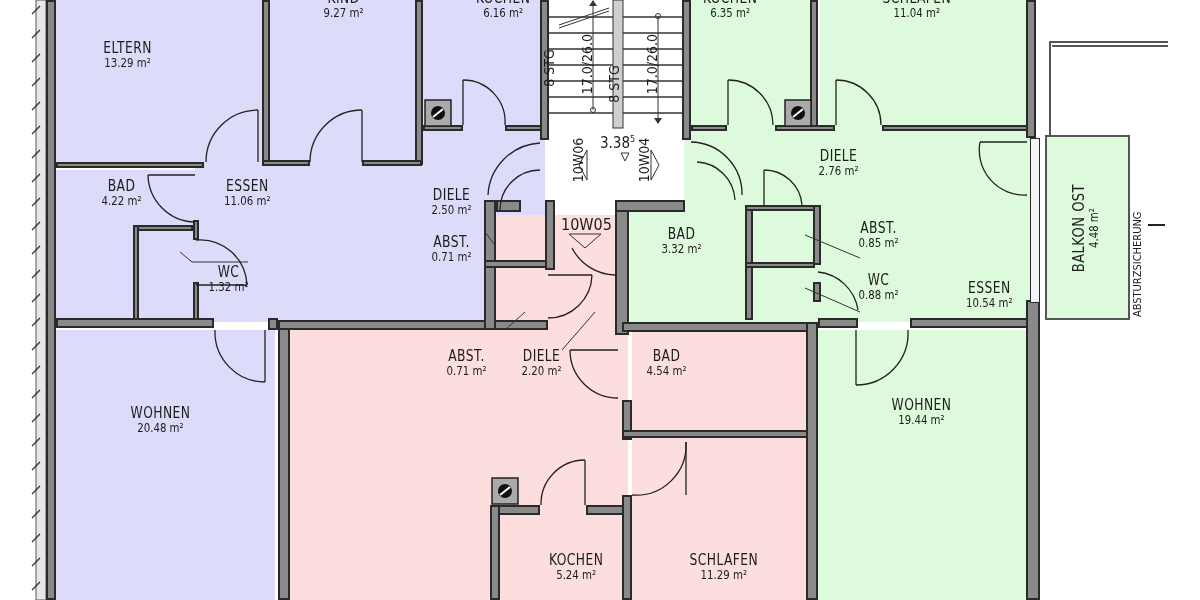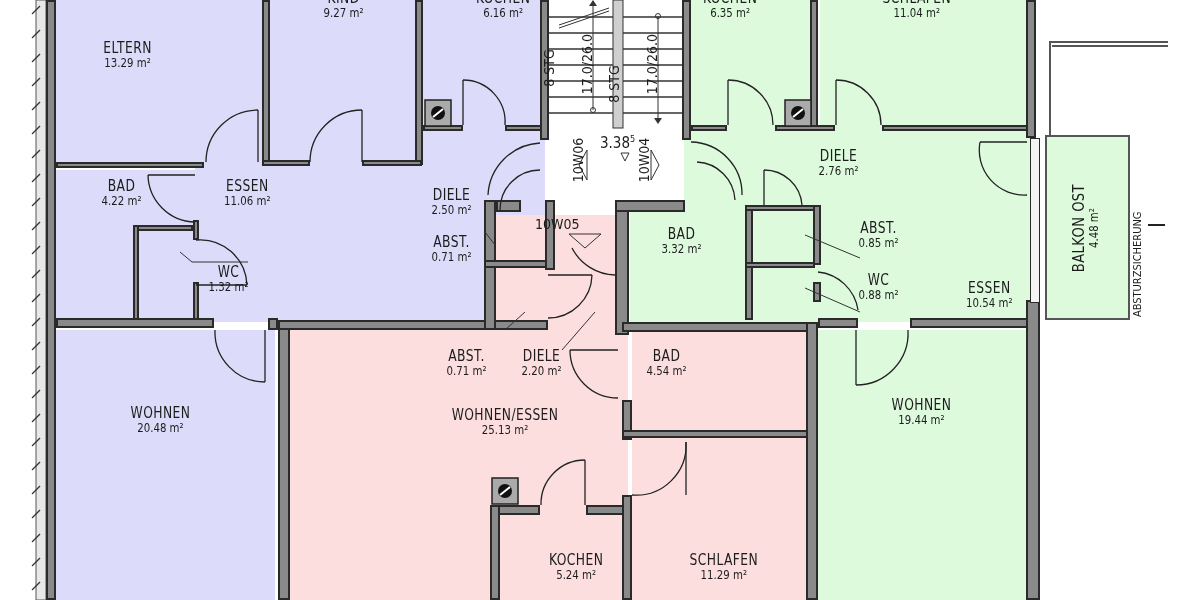--- a/index.html
+++ b/index.html
@@ -156,21 +156,21 @@
   </div>
   <div class="lbl" style="left:600px;top:134px;font-size:15px;">
     <span>3.38</span><sup style="font-size:9px">5</sup>
   </div>
   <div class="lbl" style="left:556px;top:152px;transform:rotate(-90deg);font-size:14px;">
     <span>10W06</span>
   </div>
   <div class="lbl" style="left:622px;top:152px;transform:rotate(-90deg);font-size:14px;">
     <span>10W04</span>
   </div>
-  <div class="lbl" style="left:535px;top:216px;font-size:14px;">
+  <div class="lbl" style="left:561px;top:216px;font-size:16px;">
     <span>10W05</span>
   </div>
   <svg style="position:absolute;left:565px;top:232px" width="40" height="20">
     <polygon points="4,2 36,2 20,16" fill="none" stroke="#333"></polygon>
   </svg>
 
   <svg style="position:absolute;left:0;top:0" width="1200" height="600" pointer-events="none">
     <g fill="none" stroke="#222" stroke-width="1.3">
       <path d="M258 110 A52 52 0 0 0 206 162"></path>
         <line x1="258" y1="110" x2="258" y2="162"></line>
@@ -281,24 +281,20 @@
     <span class="a">0.71 m²</span>
   </div>
   <div class="lbl" style="left:518px;top:348px;">
     <span class="n">DIELE</span>
     <span class="a">2.20 m²</span>
   </div>
   <div class="lbl" style="left:643px;top:348px;">
     <span class="n">BAD</span>
     <span class="a">4.54 m²</span>
   </div>
-  <div class="lbl" style="left:440px;top:407px;">
-    <span class="n">WOHNEN/ESSEN</span>
-    <span class="a">25.13 m²</span>
-  </div>
   <div class="lbl" style="left:543px;top:552px;">
     <span class="n">KOCHEN</span>
     <span class="a">5.24 m²</span>
   </div>
   <div class="lbl" style="left:682px;top:552px;">
     <span class="n">SCHLAFEN</span>
     <span class="a">11.29 m²</span>
   </div>
 
   <div class="lbl" style="left:697px;top:-10px;">

